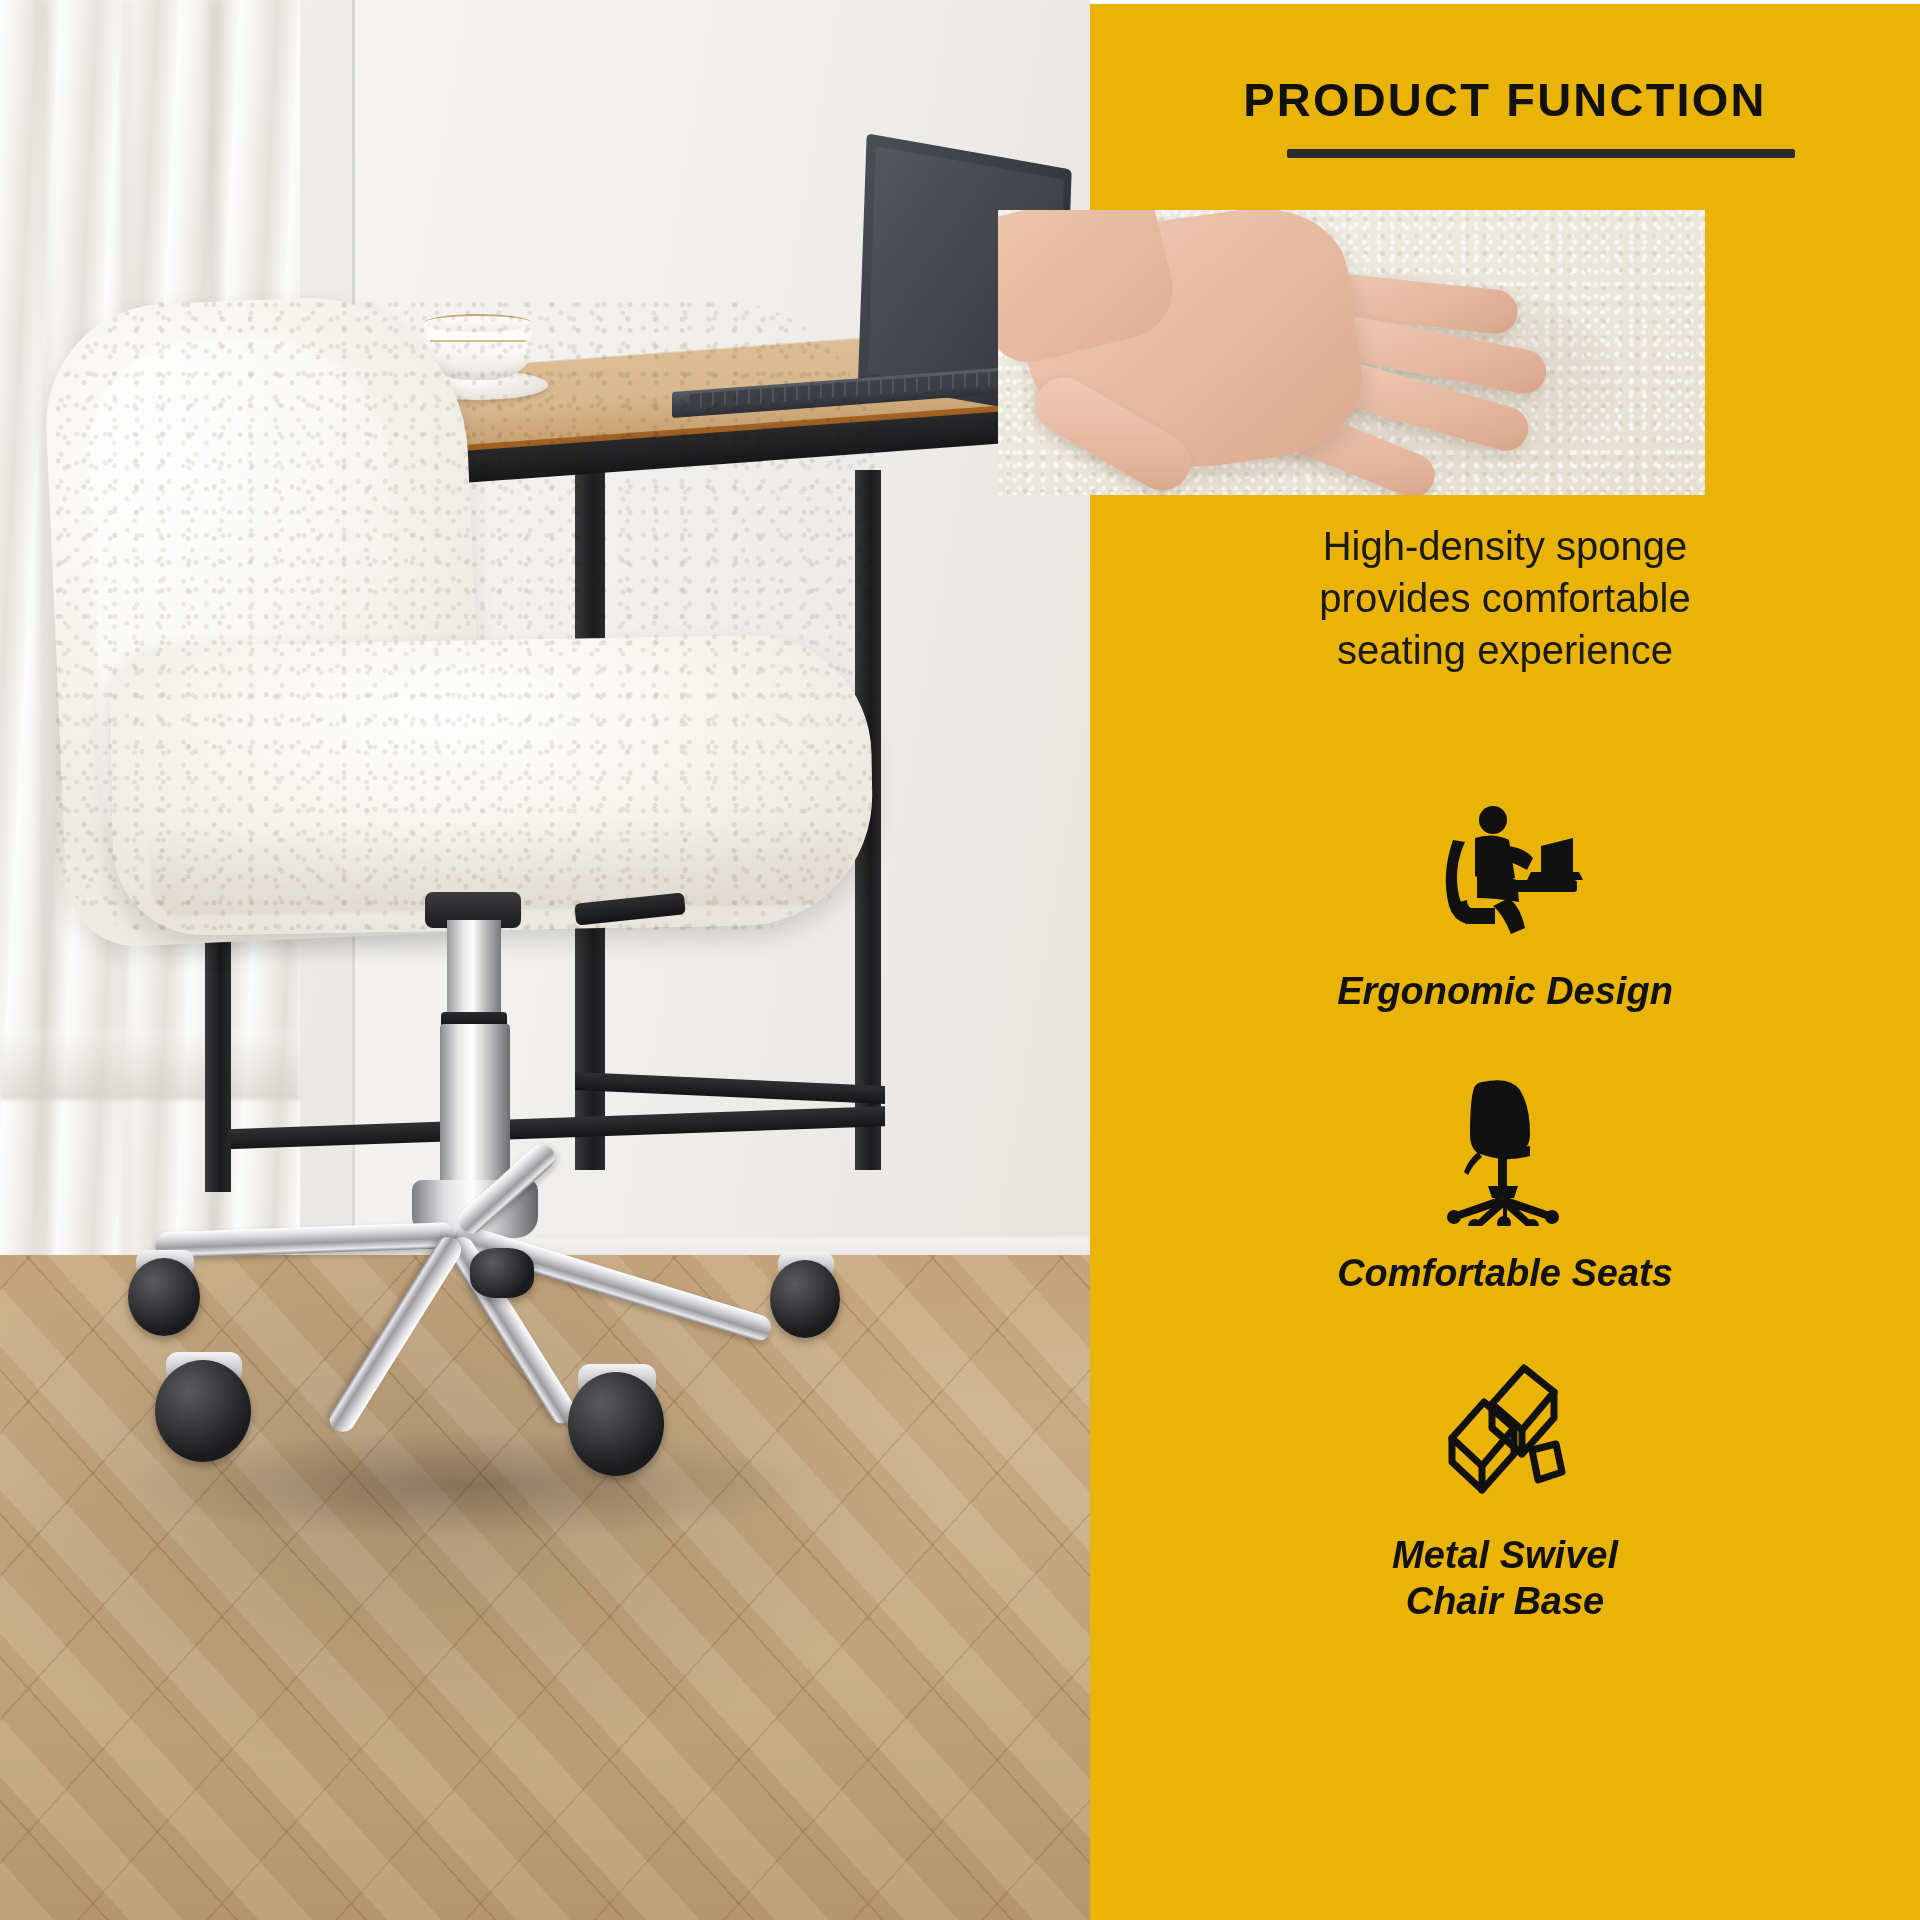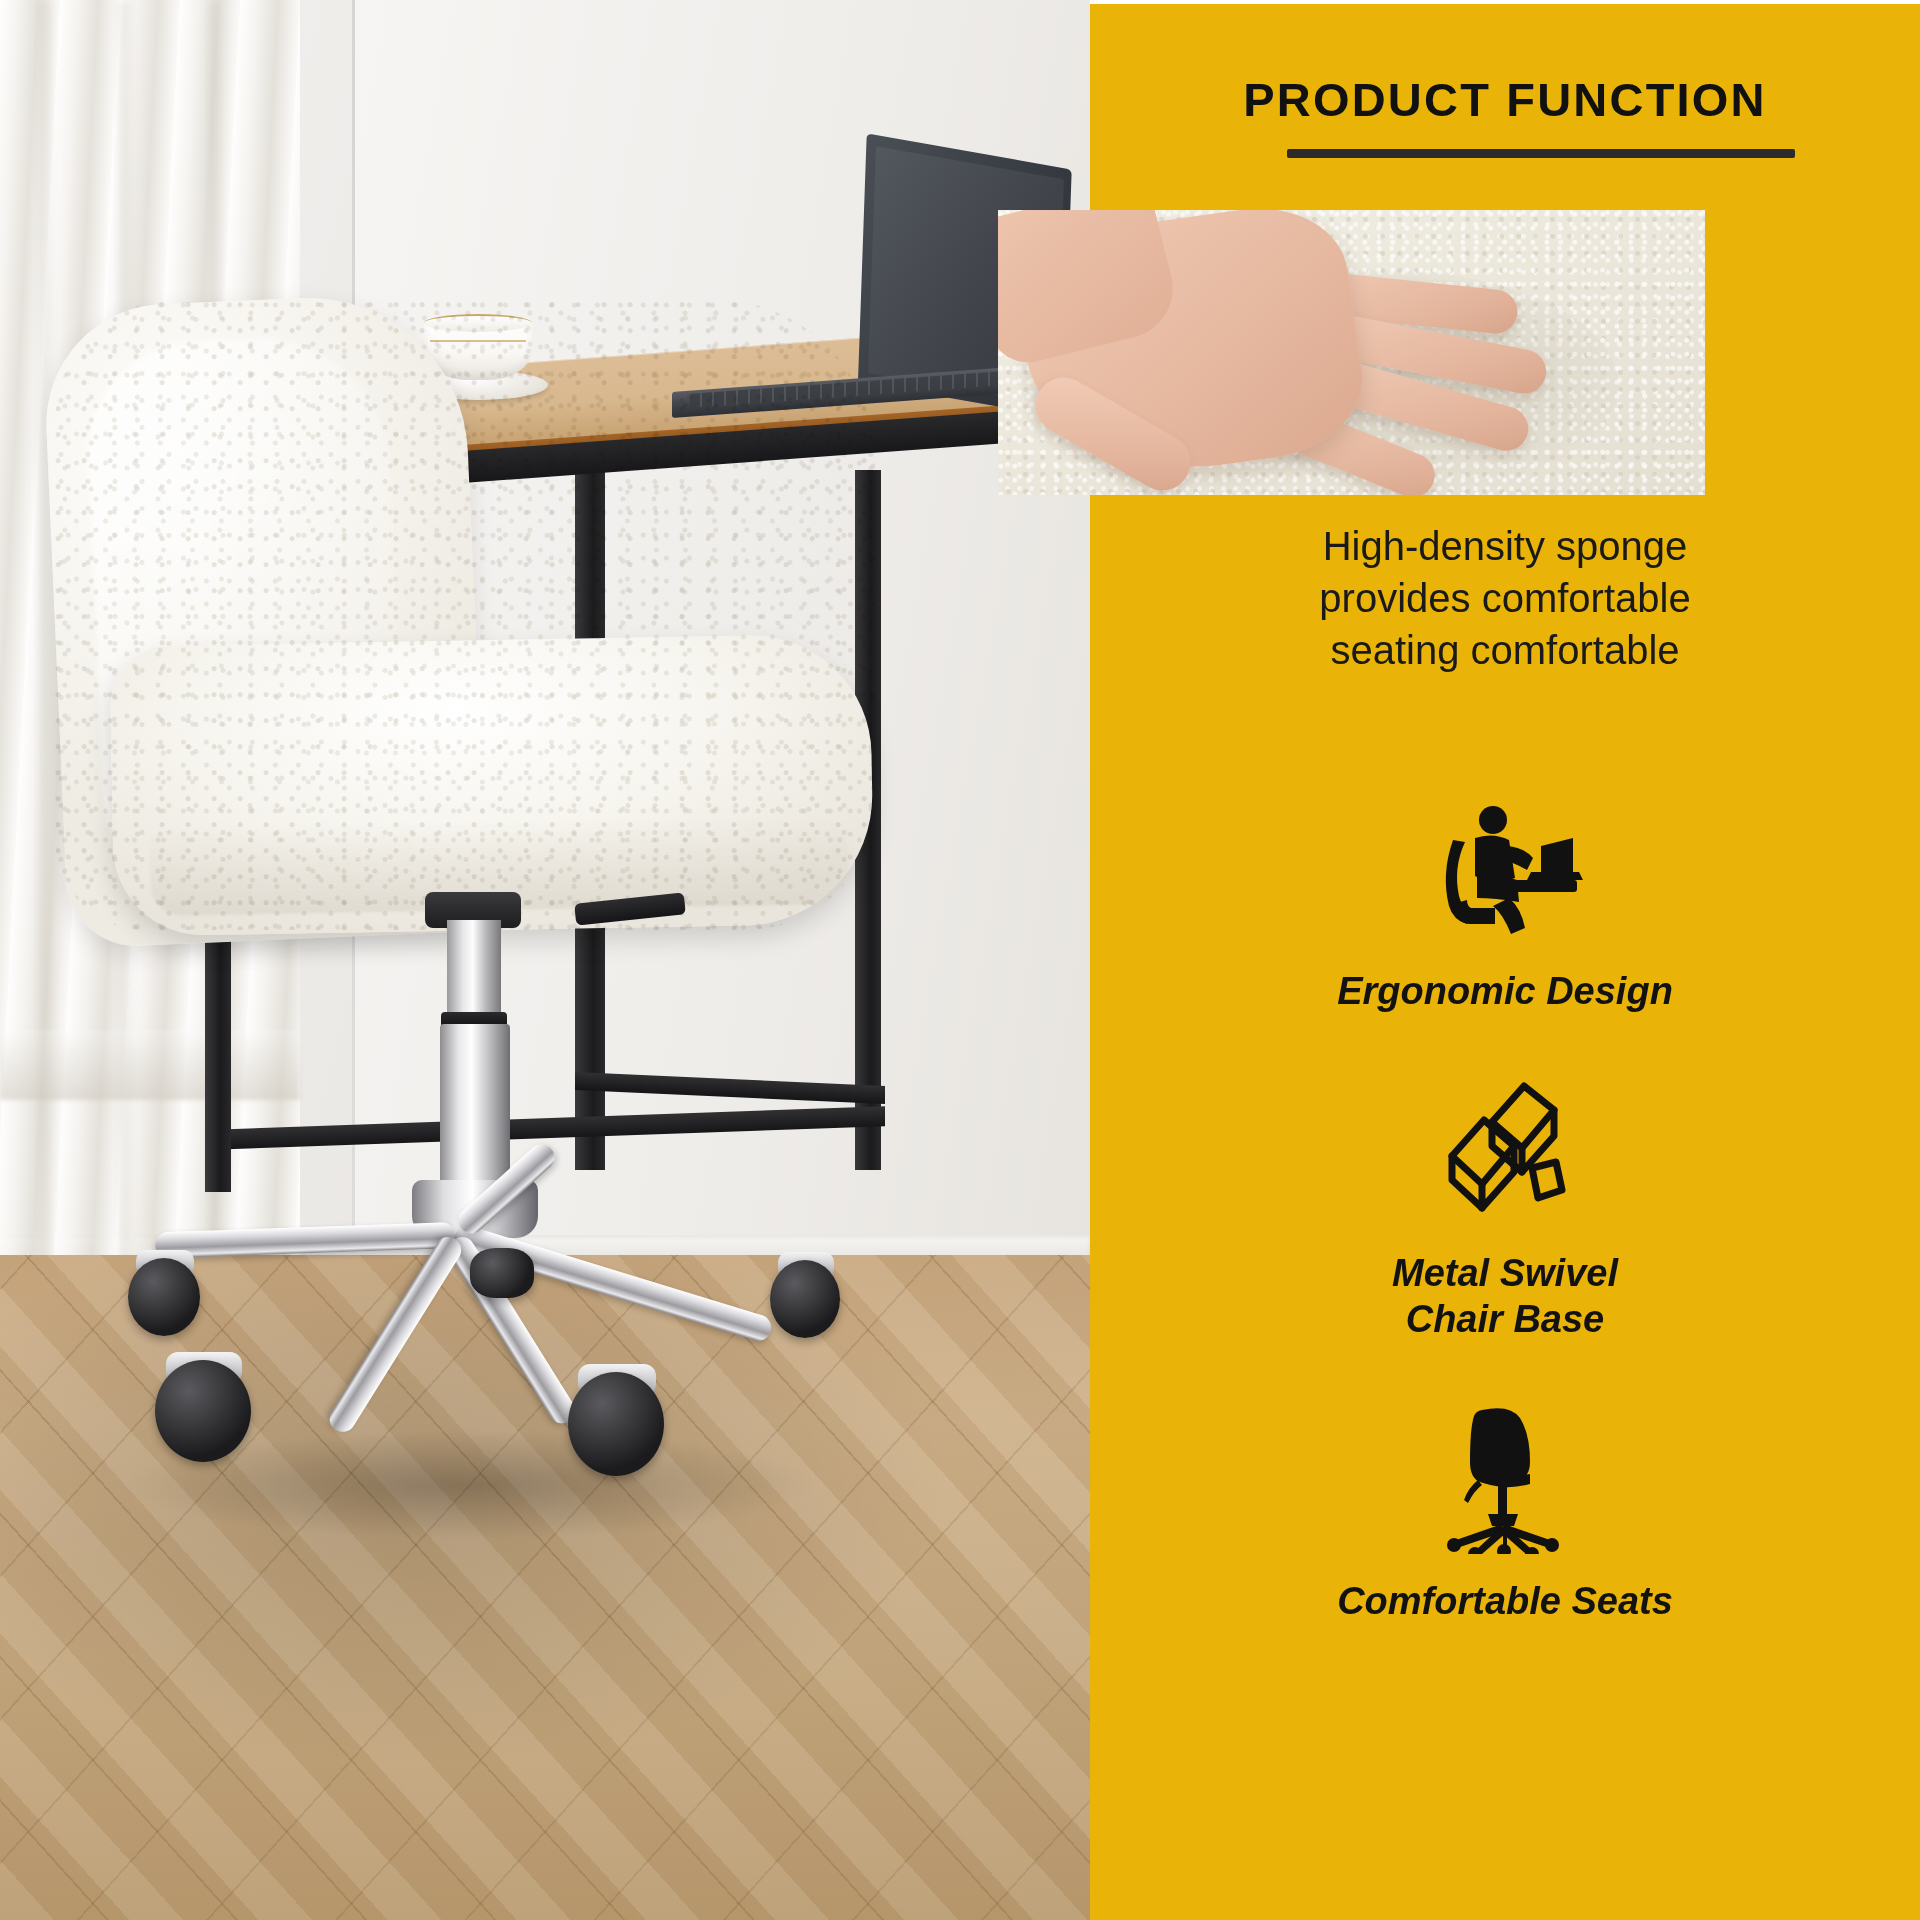--- a/index.html
+++ b/index.html
@@ -329,21 +329,21 @@
       <div class="finger f3"></div>
       <div class="finger f4"></div>
       <div class="hand-palm"></div>
       <div class="finger thumbish"></div>
       <div class="wrist"></div>
     </div>
 
     <div class="caption">
       <div>High-density sponge</div>
       <div>provides comfortable</div>
-      <div>seating comfortable</div>
+      <div>seating experience</div>
     </div>
 
     <div class="features">
 
       <div class="feature feature-1">
         <svg class="feat-icon" width="180" height="140" viewBox="0 0 180 140">
           <g fill="#111111">
 
             <circle cx="78" cy="16" r="14"></circle>
 
@@ -360,41 +360,20 @@
             <path d="M38 100 q0 18 16 20 l26 0 l0 -16 l-24 0 q-4 -2 -4 -8 z"></path>
 
             <rect x="96" y="76" width="66" height="12" rx="3"></rect>
 
             <path d="M126 42 l32 -8 l0 34 l-32 0 z"></path>
 
             <path d="M116 68 l48 0 l4 8 l-56 0 z"></path>
           </g>
         </svg>
         <div class="feat-label">Ergonomic Design</div>
-      </div>
-
-      <div class="feature feature-3">
-        <svg class="feat-icon" width="170" height="150" viewBox="0 0 170 150">
-          <g fill="none" stroke="#111111" stroke-width="7" stroke-linejoin="round" stroke-linecap="round">
-
-            <path d="M72 46 L104 10 L134 34 L102 72 Z"></path>
-            <path d="M102 72 L102 96 L134 60 L134 34"></path>
-            <path d="M72 46 L72 70 L102 96"></path>
-
-            <path d="M32 80 L64 44 L94 70 L62 108 Z"></path>
-            <path d="M62 108 L62 132 L94 96 L94 70"></path>
-            <path d="M32 80 L32 104 L62 132"></path>
-
-            <path d="M112 92 L136 86 L142 114 L118 122 Z"></path>
-          </g>
-        </svg>
-        <div class="feat-label">
-          <div>Metal Swivel</div>
-          <div>Chair Base</div>
-        </div>
       </div>
 
       <div class="feature feature-2">
         <svg class="feat-icon" width="150" height="150" viewBox="0 0 150 150">
           <g fill="#111111">
 
             <path d="M52 6 q28 -6 38 8 q10 16 10 44 q0 14 -10 18 q-20 8 -40 2 q-10 -4 -10 -20
                      q0 -34 4 -46 q2 -5 8 -6 z"></path>
 
             <path d="M48 66 q24 10 52 4 l0 10 q-28 8 -54 -4 z"></path>
@@ -414,15 +393,36 @@
             <circle cx="24" cy="141" r="7"></circle>
             <circle cx="122" cy="141" r="7"></circle>
             <circle cx="45" cy="150" r="7"></circle>
             <circle cx="102" cy="150" r="7"></circle>
             <circle cx="74" cy="147" r="7"></circle>
           </g>
         </svg>
         <div class="feat-label">Comfortable Seats</div>
       </div>
 
+      <div class="feature feature-3">
+        <svg class="feat-icon" width="170" height="150" viewBox="0 0 170 150">
+          <g fill="none" stroke="#111111" stroke-width="7" stroke-linejoin="round" stroke-linecap="round">
+
+            <path d="M72 46 L104 10 L134 34 L102 72 Z"></path>
+            <path d="M102 72 L102 96 L134 60 L134 34"></path>
+            <path d="M72 46 L72 70 L102 96"></path>
+
+            <path d="M32 80 L64 44 L94 70 L62 108 Z"></path>
+            <path d="M62 108 L62 132 L94 96 L94 70"></path>
+            <path d="M32 80 L32 104 L62 132"></path>
+
+            <path d="M112 92 L136 86 L142 114 L118 122 Z"></path>
+          </g>
+        </svg>
+        <div class="feat-label">
+          <div>Metal Swivel</div>
+          <div>Chair Base</div>
+        </div>
+      </div>
+
     </div>
   </div>
 </div>
 
 </body></html>

